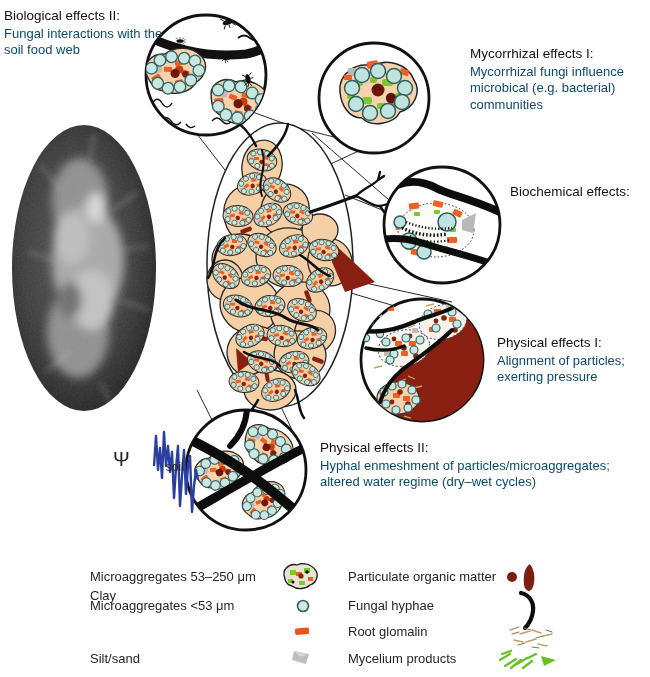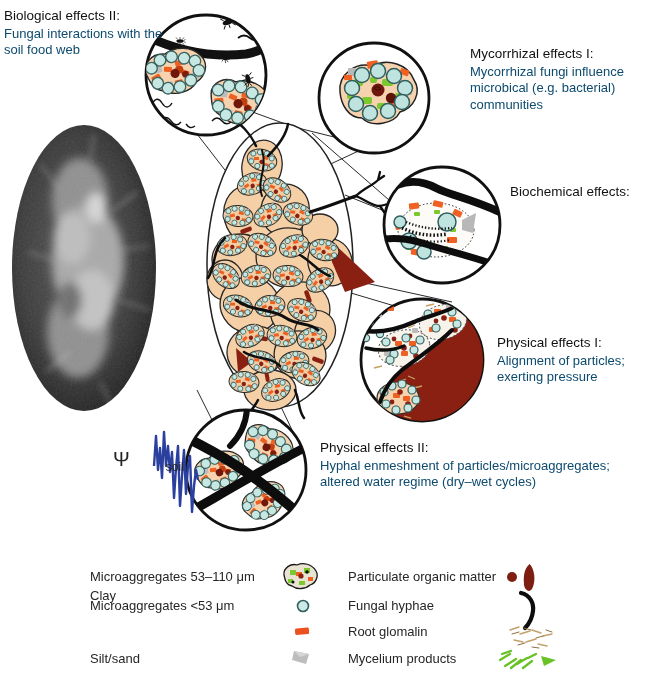--- a/index.html
+++ b/index.html
@@ -474,21 +474,21 @@
 
 <div class="lbl" style="left:320px;top:440px;width:318px">
   <div class="t">Physical effects II:</div>
   <div class="b">Hyphal enmeshment of particles/microaggregates; altered water regime (dry–wet cycles)</div>
 </div>
 
 <div class="psi" style="left:113px;top:448px">
   <span>Ψ</span><sub>soil</sub>
 </div>
 
-<div class="legend-row" style="left:90px;top:569px"><span>Microaggregates 53–110 μm</span></div>
+<div class="legend-row" style="left:90px;top:569px"><span>Microaggregates 53–250 μm</span></div>
 <div class="legend-row" style="left:90px;top:598px"><span>Microaggregates &lt;53 μm</span></div>
 <div class="legend-row" style="left:90px;top:588px"><span>Clay</span></div>
 <div class="legend-row" style="left:90px;top:651px"><span>Silt/sand</span></div>
 
 <div class="legend-row" style="left:348px;top:569px"><span>Particulate organic matter</span></div>
 <div class="legend-row" style="left:348px;top:598px"><span>Fungal hyphae</span></div>
 <div class="legend-row" style="left:348px;top:624px"><span>Root glomalin</span></div>
 <div class="legend-row" style="left:348px;top:651px"><span>Mycelium products</span></div>
 
 </div>

